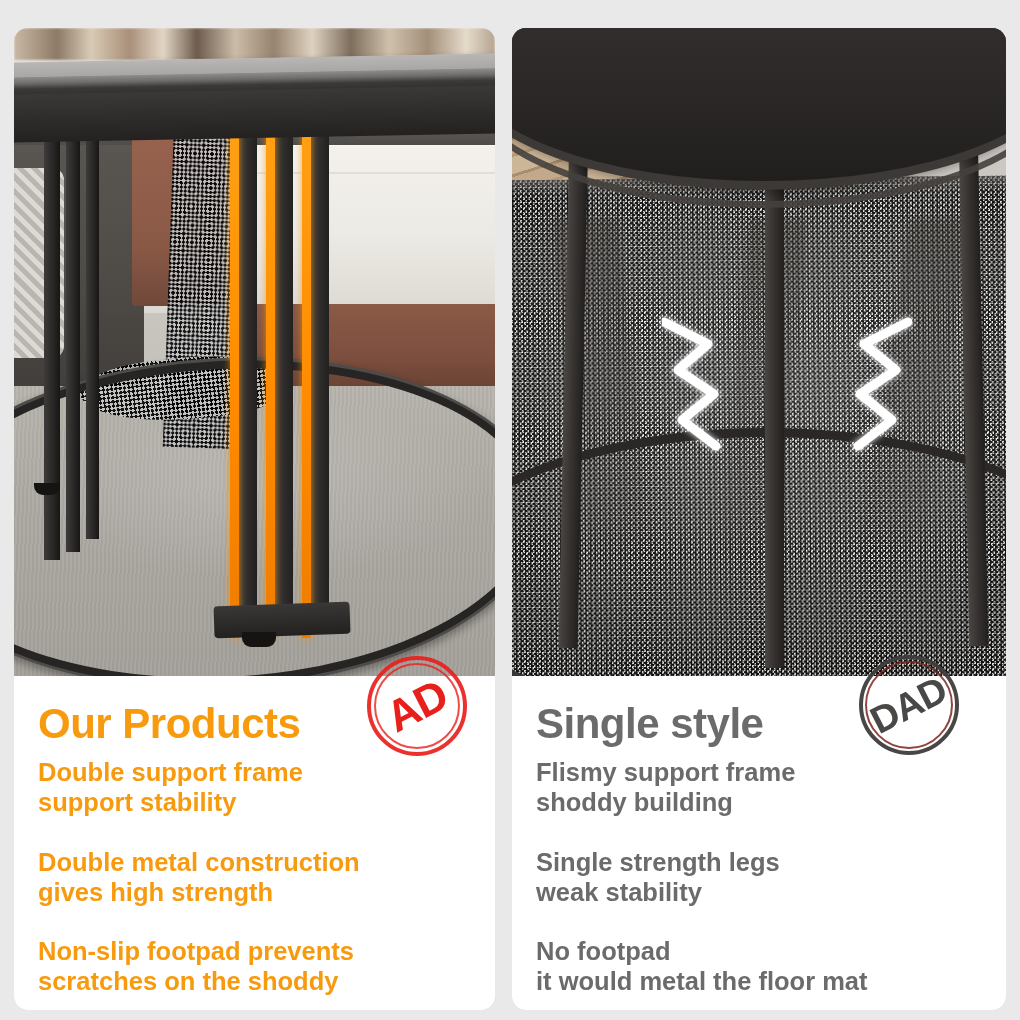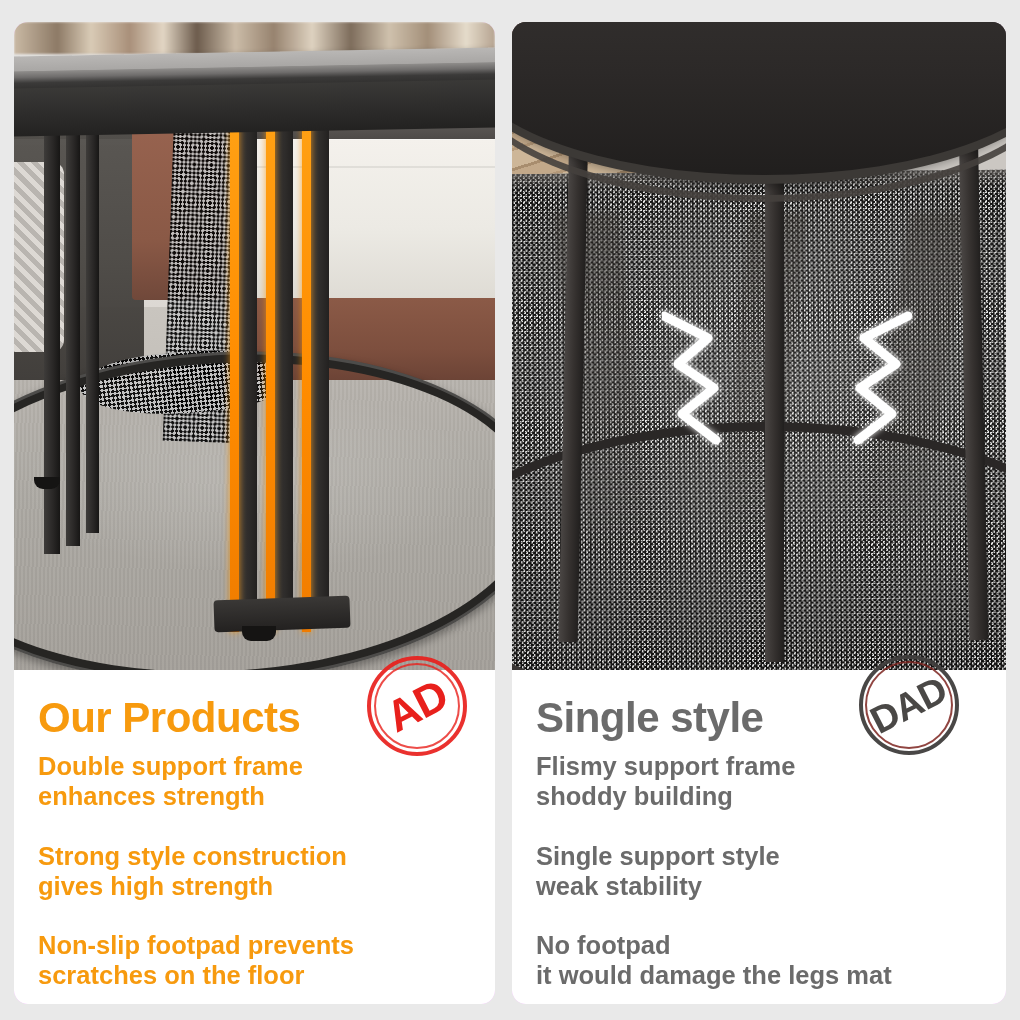--- a/index.html
+++ b/index.html
@@ -18,21 +18,21 @@
   .stage {
     position: relative;
     width: 1020px;
     height: 1020px;
     background: #e9e9e9;
   }
 
   
   .panel {
     position: absolute;
-    top: 22px;
+    top: 28px;
     height: 982px;
     background: #f0abfc;
     border-radius: 14px;
     overflow: hidden;
   }
   .panel-left  { left: 14px;  width: 481px; }
   .panel-right { left: 512px; width: 494px; }
 
   
   .photo {
@@ -382,25 +382,25 @@
       <div class="ph-l-foot" style="left:20px;  top:455px; width:26px; height:12px;"></div>
 
       <div class="ph-l-slab"></div>
       <div class="ph-l-apron"></div>
     </div>
 
     <div class="textarea">
       <div class="heading heading-orange">Our Products</div>
       <div class="bullets">
         <div class="bullet bullet-orange">Double support frame
-enhances strength</div>
-        <div class="bullet bullet-orange">Strong style construction
+support stability</div>
+        <div class="bullet bullet-orange">Double metal construction
 gives high strength</div>
         <div class="bullet bullet-orange">Non-slip footpad prevents
-scratches on the floor</div>
+scratches on the shoddy</div>
       </div>
     </div>
   </div>
 
   <div class="panel panel-right">
 
     <div class="photo">
       <div class="ph-r-bg"></div>
       <div class="ph-r-wood"></div>
       <div class="ph-r-carpet"></div>
@@ -427,24 +427,24 @@
       <svg class="wobble" style="left:330px; top:286px;" width="70" height="150" viewBox="0 0 70 150">
         <polyline points="66,8 22,30 54,56 18,80 50,106 16,132" fill="none" stroke="#ffffff" stroke-width="9" stroke-linecap="round" stroke-linejoin="round"></polyline>
       </svg>
     </div>
 
     <div class="textarea">
       <div class="heading heading-gray">Single style</div>
       <div class="bullets">
         <div class="bullet bullet-gray">Flismy support frame
 shoddy building</div>
-        <div class="bullet bullet-gray">Single support style
+        <div class="bullet bullet-gray">Single strength legs
 weak stability</div>
         <div class="bullet bullet-gray">No footpad
-it would damage the legs mat</div>
+it would metal the floor mat</div>
       </div>
     </div>
   </div>
 
 
   <div class="stamp stamp-ad">
     <div class="stamp-ring"></div>
     <div class="stamp-ring2"></div>
     <span class="stamp-label">AD</span>
   </div>

